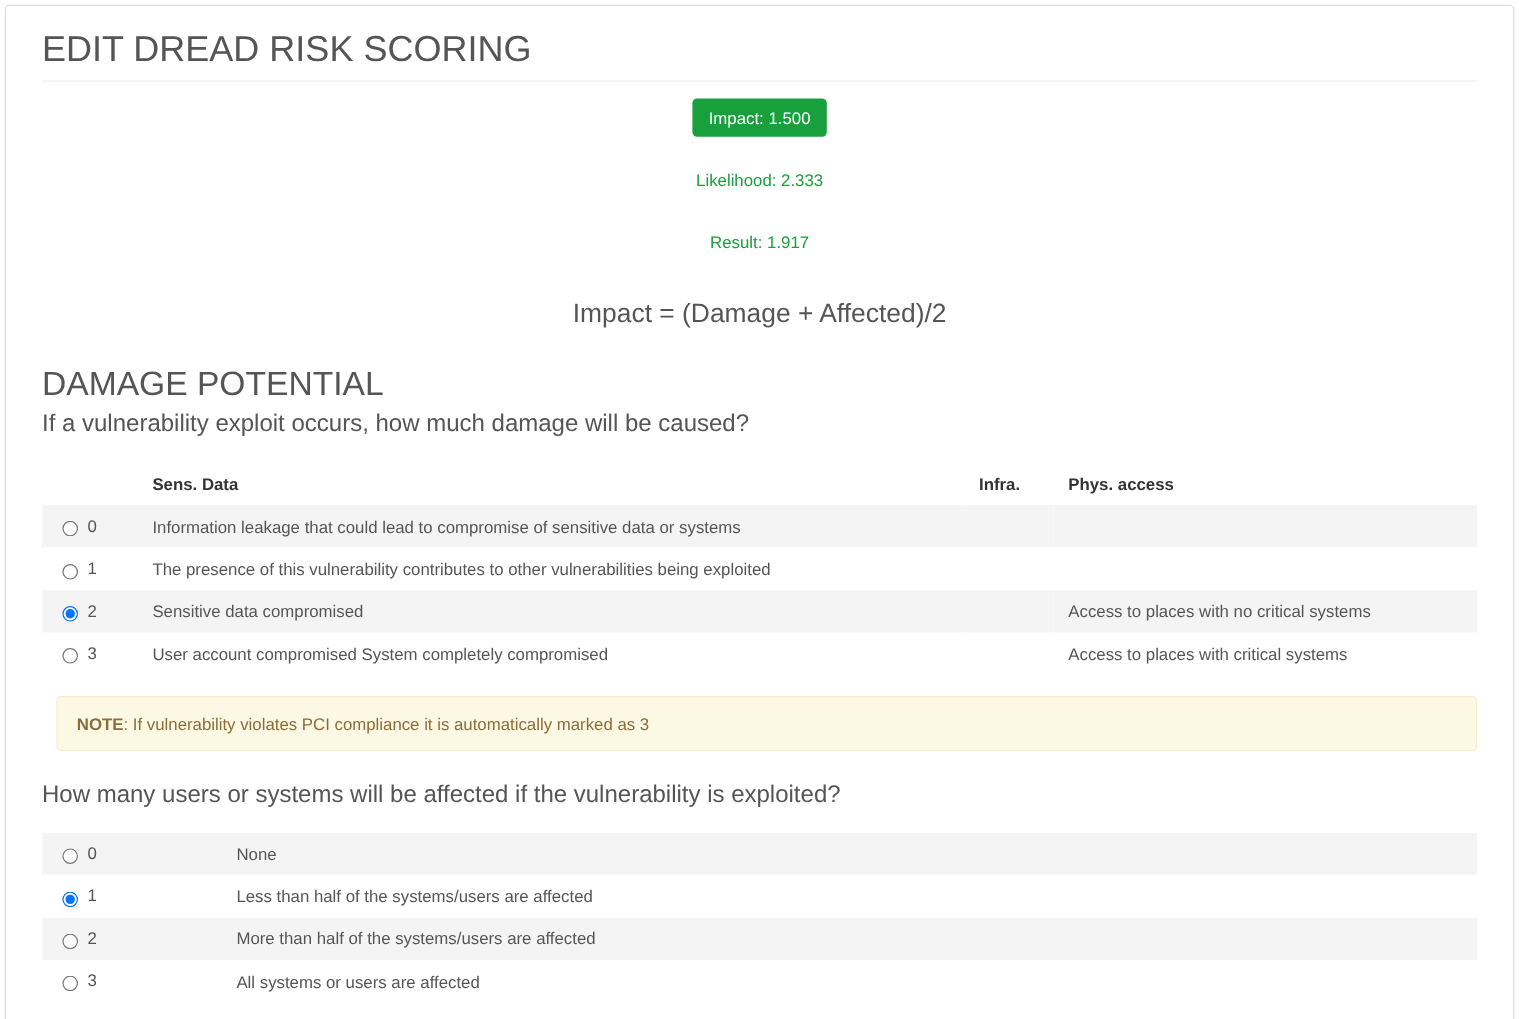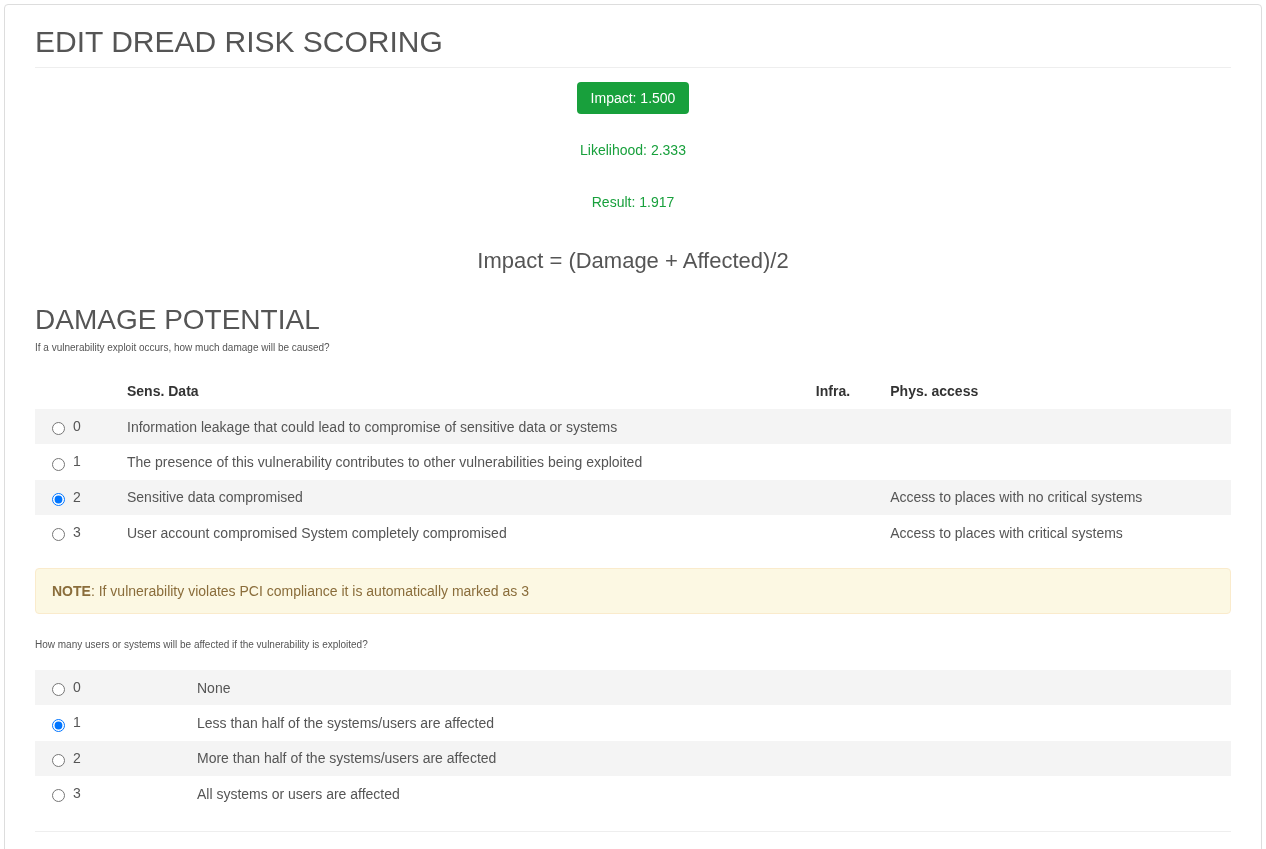--- a/index.html
+++ b/index.html
@@ -54,21 +54,21 @@
     margin: 30px 0 30px 0;
   }
   h2.section-title {
     font-size: 28px;
     font-weight: 300;
     color: #555;
     text-transform: uppercase;
     margin: 10px 0 6px 0;
   }
   p.section-desc {
-    font-size: 10px;
+    font-size: 20px;
     color: #555;
     font-weight: 300;
     margin: 0 0 20px 0;
   }
   table {
     width: 100%;
     border-collapse: collapse;
     margin-bottom: 18px;
     font-size: 14px;
     color: #555;
@@ -96,20 +96,21 @@
     vertical-align: middle;
   }
   .note-box {
     background: #fcf8e3;
     border: 1px solid #faebcc;
     border-radius: 4px;
     padding: 14px 16px;
     color: #8a6d3b;
     font-size: 14px;
     margin-bottom: 25px;
+    margin-left: 12px;
   }
   .note-box strong { font-weight: 700; }
   .affected-table td:first-child { width: 150px; }
   hr.sep {
     border: none;
     border-top: 1px solid #eee;
     margin: 20px 0;
   }
   .actions {
     display: flex;

